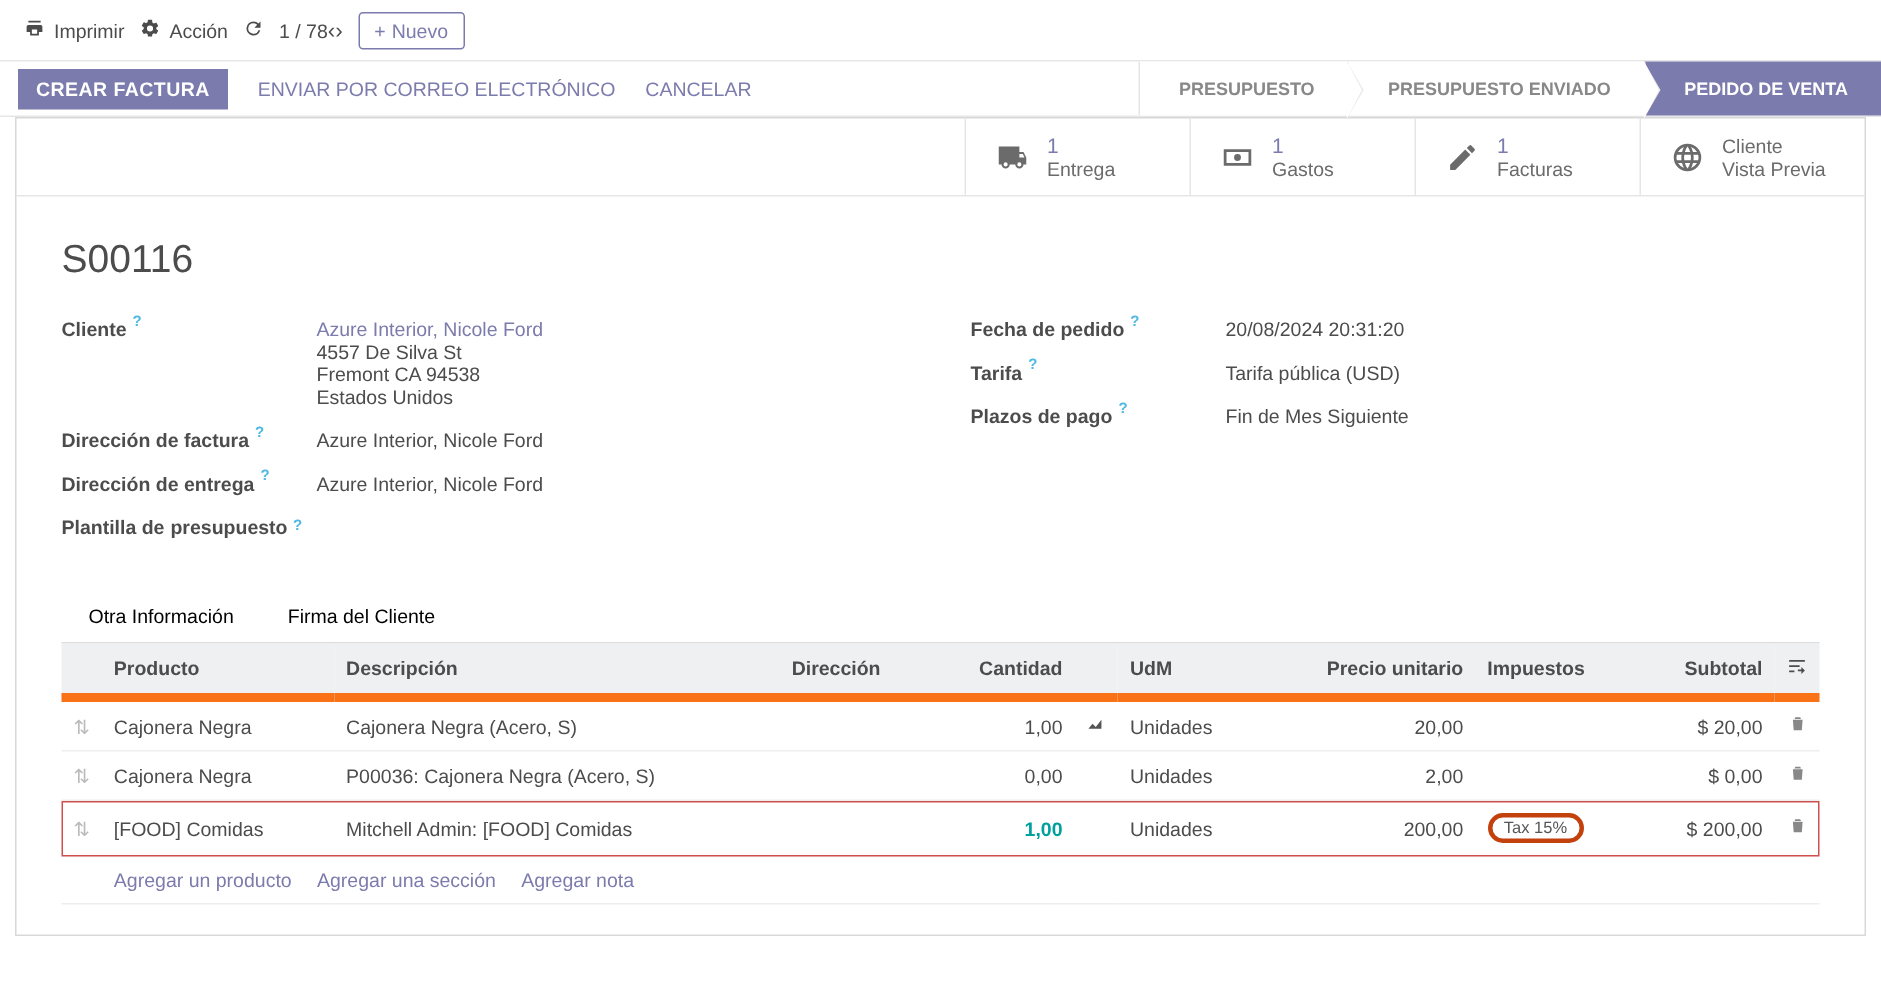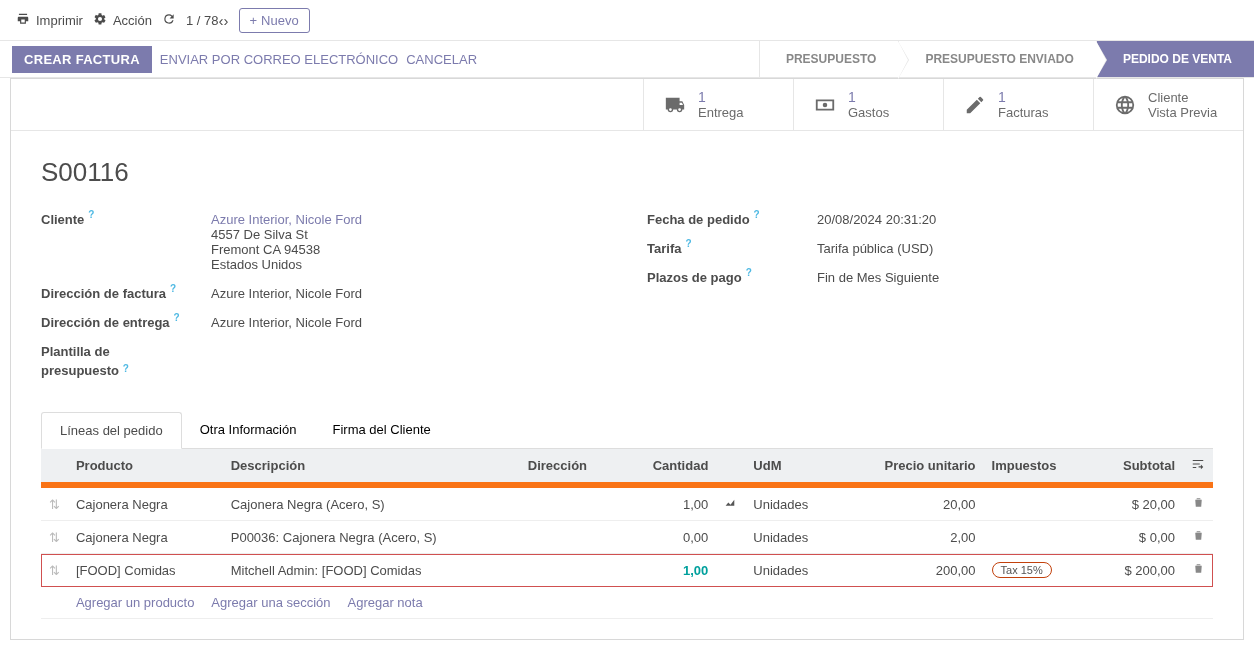--- a/index.html
+++ b/index.html
@@ -43,21 +43,21 @@
 
   .actionbar {
     display: flex;
     justify-content: space-between;
     align-items: stretch;
     background: #fff;
     border-top: 1px solid #e6e6e6;
     border-bottom: 1px solid #e6e6e6;
     height: 38px;
   }
-  .actionbar-left { display: flex; align-items: center; gap: 8px; padding-left: 12px; }
+  .actionbar-left { display: flex; align-items: center; gap: 20px; padding-left: 12px; }
   .btn-primary {
     background: #7c7bad; color: #fff; border: none;
     padding: 6px 12px; font-size: 13px; font-weight: 600;
     letter-spacing: .3px; cursor: pointer;
   }
   .link-action  { color: #7c7bad; font-size: 13px; font-weight: 500; cursor: pointer; }
 
   .status-flow { display: flex; align-items: stretch; }
   .status-step {
     position: relative;
@@ -138,21 +138,21 @@
     padding: 8px; text-align: left; border-bottom: 6px solid #f97316;
   }
   table.lines thead th.right { text-align: right; }
   table.lines tbody td {
     padding: 8px; border-bottom: 1px solid #eee; vertical-align: middle;
   }
   table.lines tbody td.right { text-align: right; }
   .drag-handle { color: #bbb; cursor: grab; width: 18px; text-align:center; }
   .del-icon { color:#888; cursor:pointer; }
   .chip {
-    border: 1px solid #c2410c; border-radius: 10px;
+    border: 3px solid #c2410c; border-radius: 10px;
     padding: 1px 8px; font-size: 11px; color: #555; display:inline-block;
   }
   tr.editing-outline { outline: 1px solid #d05050; outline-offset: -1px; }
 
   .add-row { padding: 10px 8px; }
   .add-link { color: #7c7bad; margin-right: 14px; cursor: pointer; font-size: 13px; }
 
   .area-icon { color:#555; font-size:12px; }
 </style>
 </head>
@@ -277,21 +277,21 @@
             <div class="field-value linky">Azure Interior, Nicole Ford</div>
           </div>
           <div class="field-row">
             <div class="field-label">
               <span>Dirección de entrega</span>
               <span class="help-q">?</span>
             </div>
             <div class="field-value linky">Azure Interior, Nicole Ford</div>
           </div>
           <div class="field-row">
-            <div class="field-label" style="flex-direction:column; align-items:flex-start;">
+            <div class="field-label" style="flex-direction:row; align-items:flex-start;">
               <span>Plantilla de</span>
               <span>
                 <span>presupuesto</span>
                 <span class="help-q">?</span>
               </span>
             </div>
             <div class="field-value"></div>
           </div>
         </div>
 
@@ -314,21 +314,20 @@
             <div class="field-label">
               <span>Plazos de pago</span>
               <span class="help-q">?</span>
             </div>
             <div class="field-value">Fin de Mes Siguiente</div>
           </div>
         </div>
       </div>
 
       <div class="tabs">
-        <div class="tab active">Líneas del pedido</div>
         <div class="tab">Otra Información</div>
         <div class="tab">Firma del Cliente</div>
       </div>
 
       <table class="lines">
         <thead>
           <tr>
             <th style="width:22px"></th>
             <th>Producto</th>
             <th>Descripción</th>

